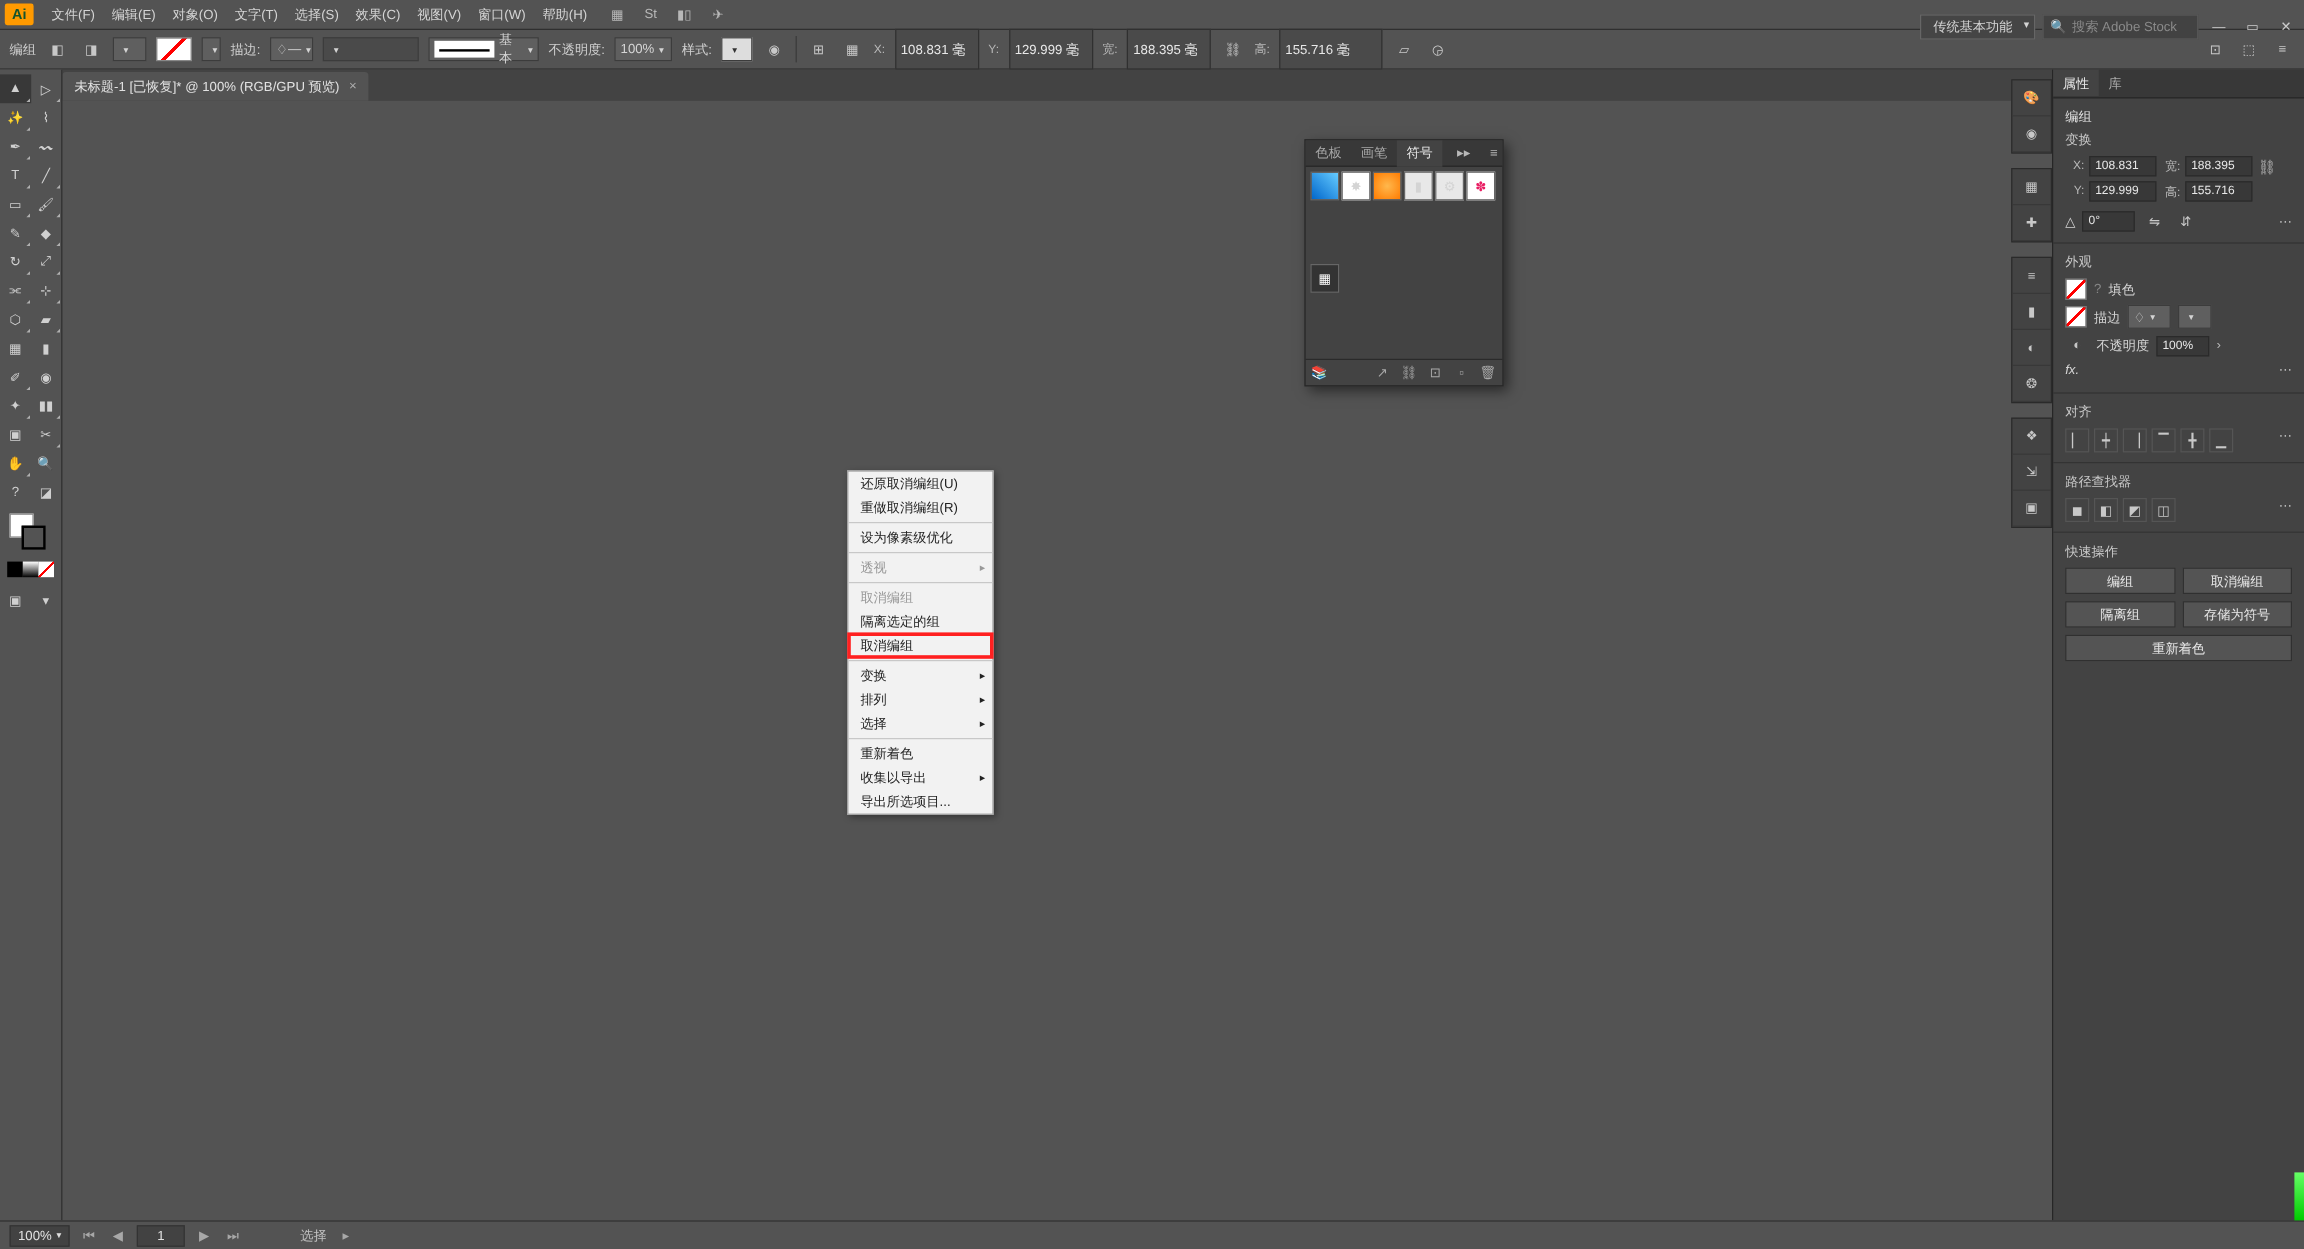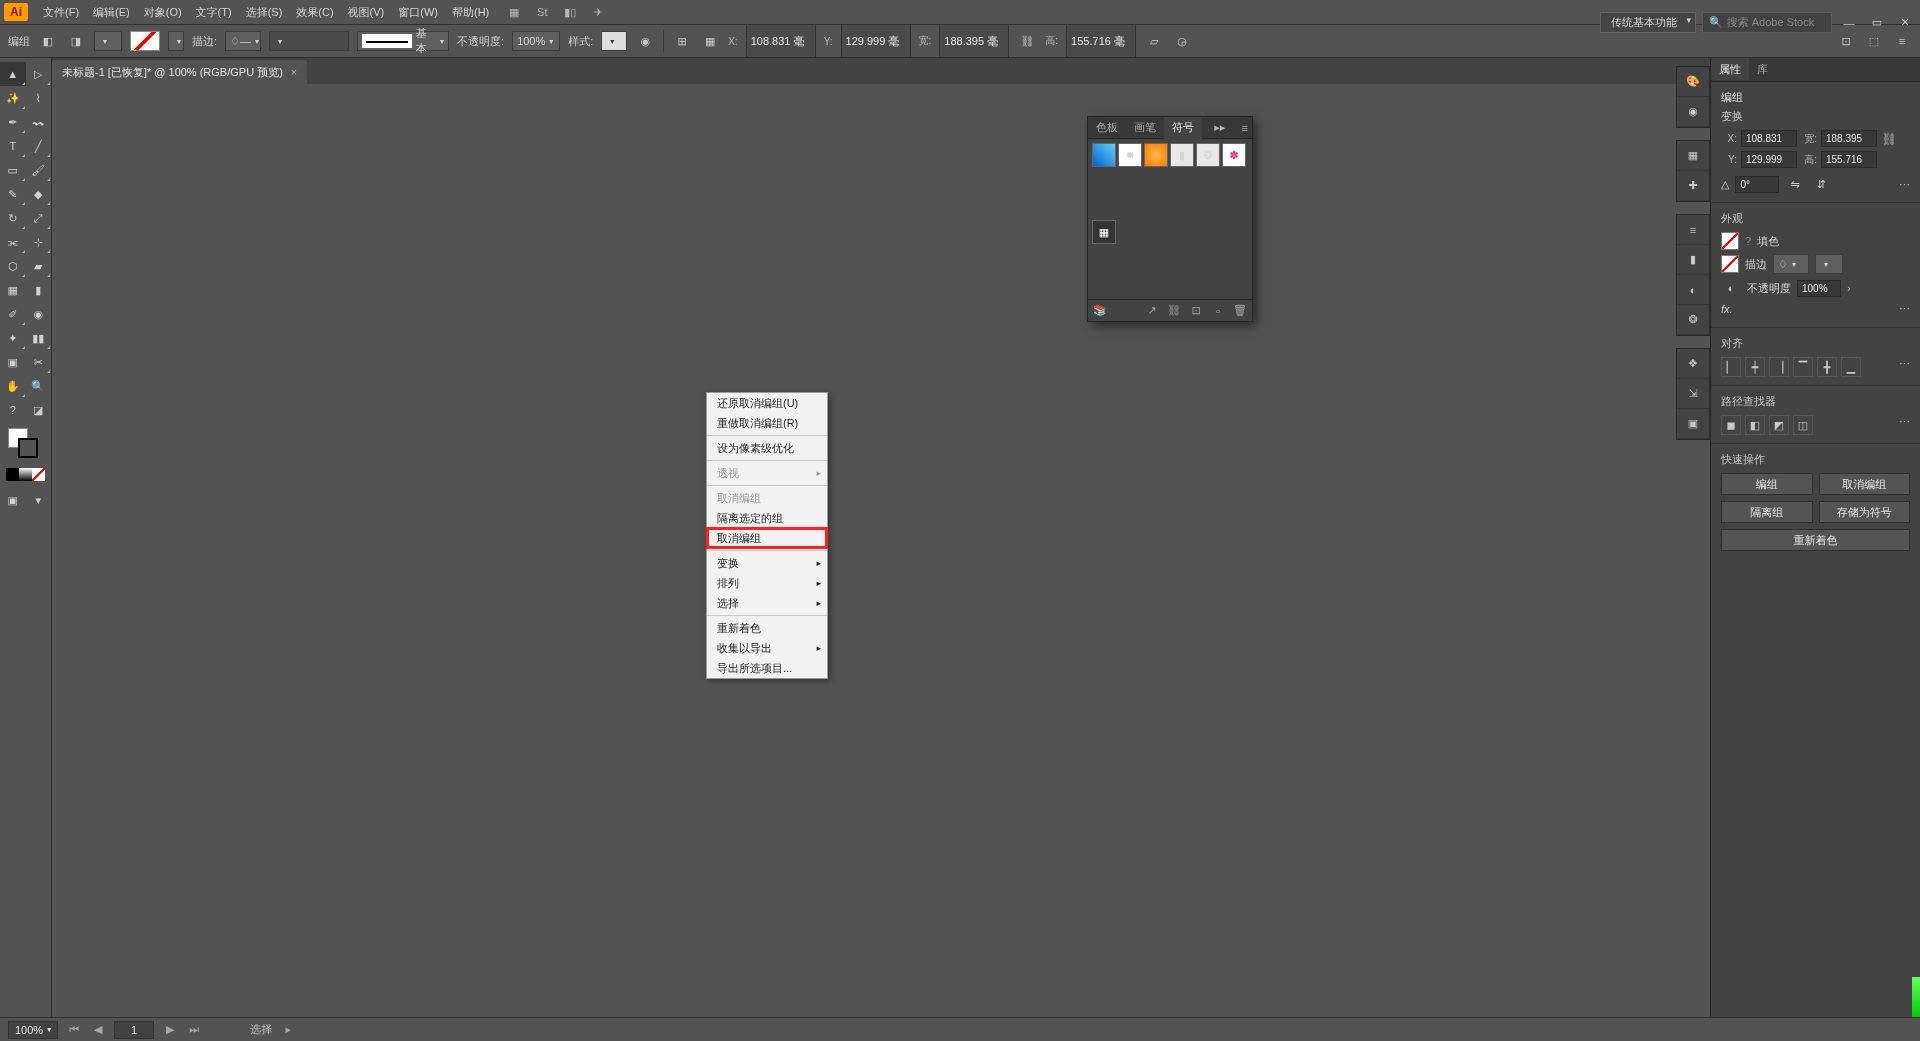--- a/index.html
+++ b/index.html
@@ -1,20 +1,20 @@
 <!DOCTYPE html>
 <html><head>
 <meta charset="utf-8">
 <style>
 * { margin:0; padding:0; box-sizing:border-box; font-family:"Microsoft YaHei",Arial,sans-serif; font-size:11px; user-select:none; }
 body { background:#535353; color:#d4d4d4; width:1920px; height:1041px; overflow:hidden; position:relative; }
 
 
 .menubar { height:24px; background:#535353; display:flex; align-items:center; padding:0 4px; }
-.ai-logo { width:24px; height:18px; background:#ff9a00; color:#7f1d1d; font-weight:bold; font-size:12px; display:flex; align-items:center; justify-content:center; border-radius:2px; margin-right:8px; }
+.ai-logo { width:24px; height:18px; background:#ff9a00; color:#14532d; font-weight:bold; font-size:12px; display:flex; align-items:center; justify-content:center; border-radius:2px; margin-right:8px; }
 .menu-item { padding:0 7px; height:24px; display:flex; align-items:center; cursor:default; }
 .menubar-icons { display:flex; align-items:center; gap:12px; margin-left:10px; }
 .menubar-icon { width:16px; height:16px; display:flex; align-items:center; justify-content:center; color:#b8b8b8; }
 .menubar-right { margin-left:auto; display:flex; align-items:center; gap:6px;margin-top:21px; }
 .workspace-dd { background:#454545; padding:2px 18px 2px 10px; border:1px solid #666; position:relative; }
 .workspace-dd::after { content:"▾"; position:absolute; right:4px; top:2px; font-size:9px; }
 .search-box { background:#424242; border:1px solid #5a5a5a; padding:2px 6px; color:#8a8a8a; width:130px; display:flex; align-items:center; gap:4px; }
 .win-btn { width:22px; height:16px; display:flex; align-items:center; justify-content:center; color:#ccc; }
 
 
@@ -169,21 +169,21 @@
   <span class="ctrl-icon">⊞</span>
   <span class="ctrl-icon">▦</span>
   <span class="xf-lbl">X:</span>
   <div class="ctrl-input" style="width:70px;">108.831 毫</div>
   <span class="xf-lbl">Y:</span>
   <div class="ctrl-input" style="width:70px;">129.999 毫</div>
   <span class="xf-lbl">宽:</span>
   <div class="ctrl-input" style="width:70px;">188.395 毫</div>
   <span class="ctrl-icon">⛓</span>
   <span class="xf-lbl">高:</span>
-  <div class="ctrl-input" style="width:70px;">155.716 毫</div>
+  <div class="ctrl-input" style="width:86px;">155.716 毫</div>
   <span class="ctrl-icon">▱</span>
   <span class="ctrl-icon">◶</span>
   <div class="controlbar-right">
     <span class="ctrl-icon">⊡</span>
     <span class="ctrl-icon">⬚</span>
     <span class="ctrl-icon">≡</span>
   </div>
 </div>
 
 <div class="tabbar">

